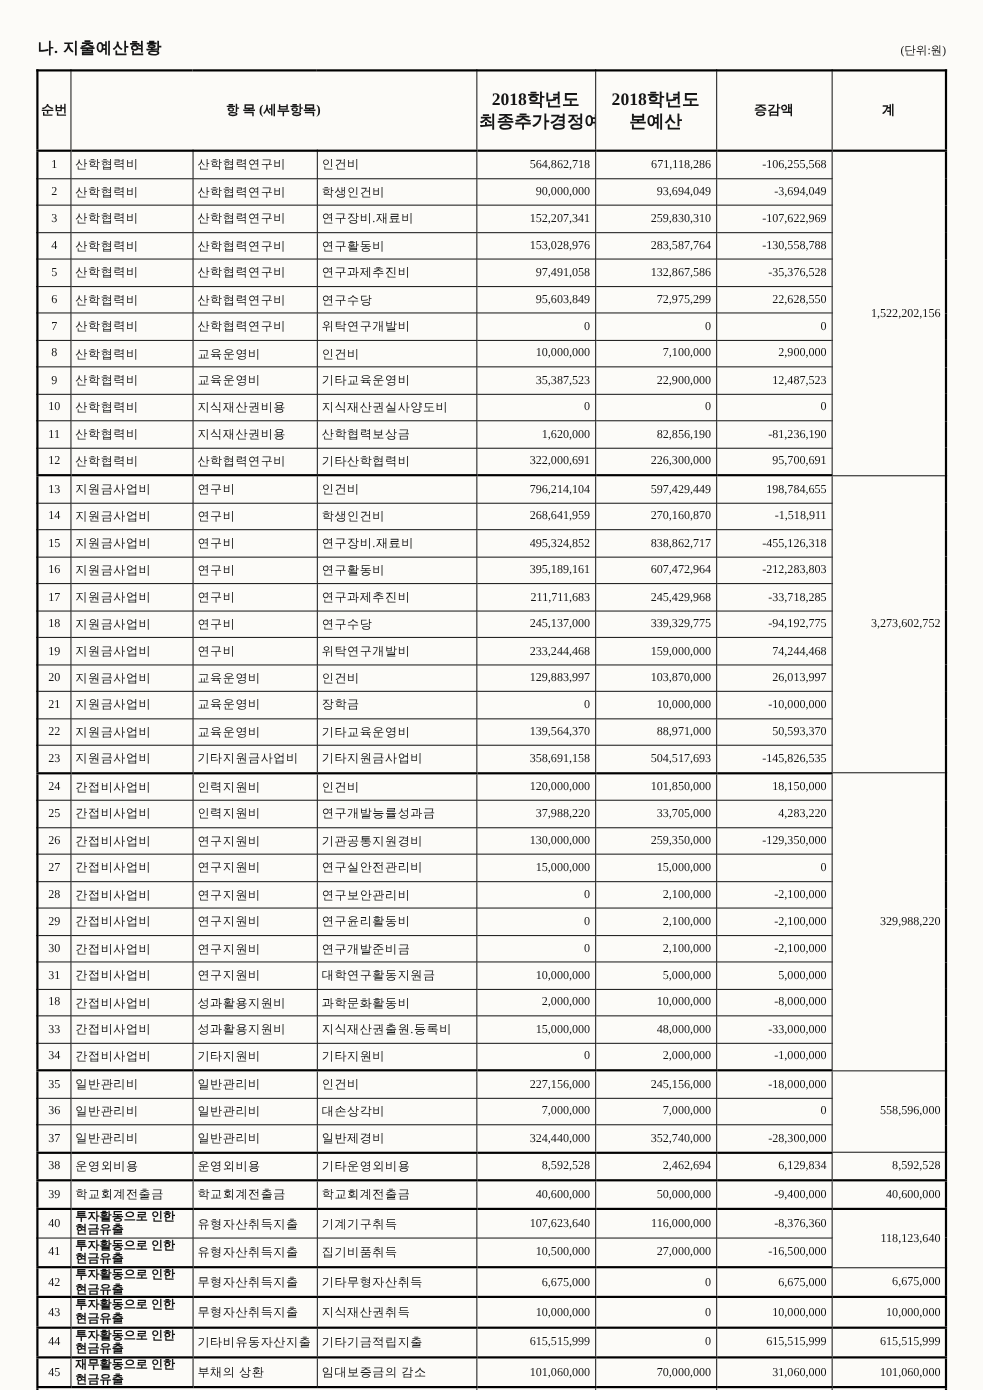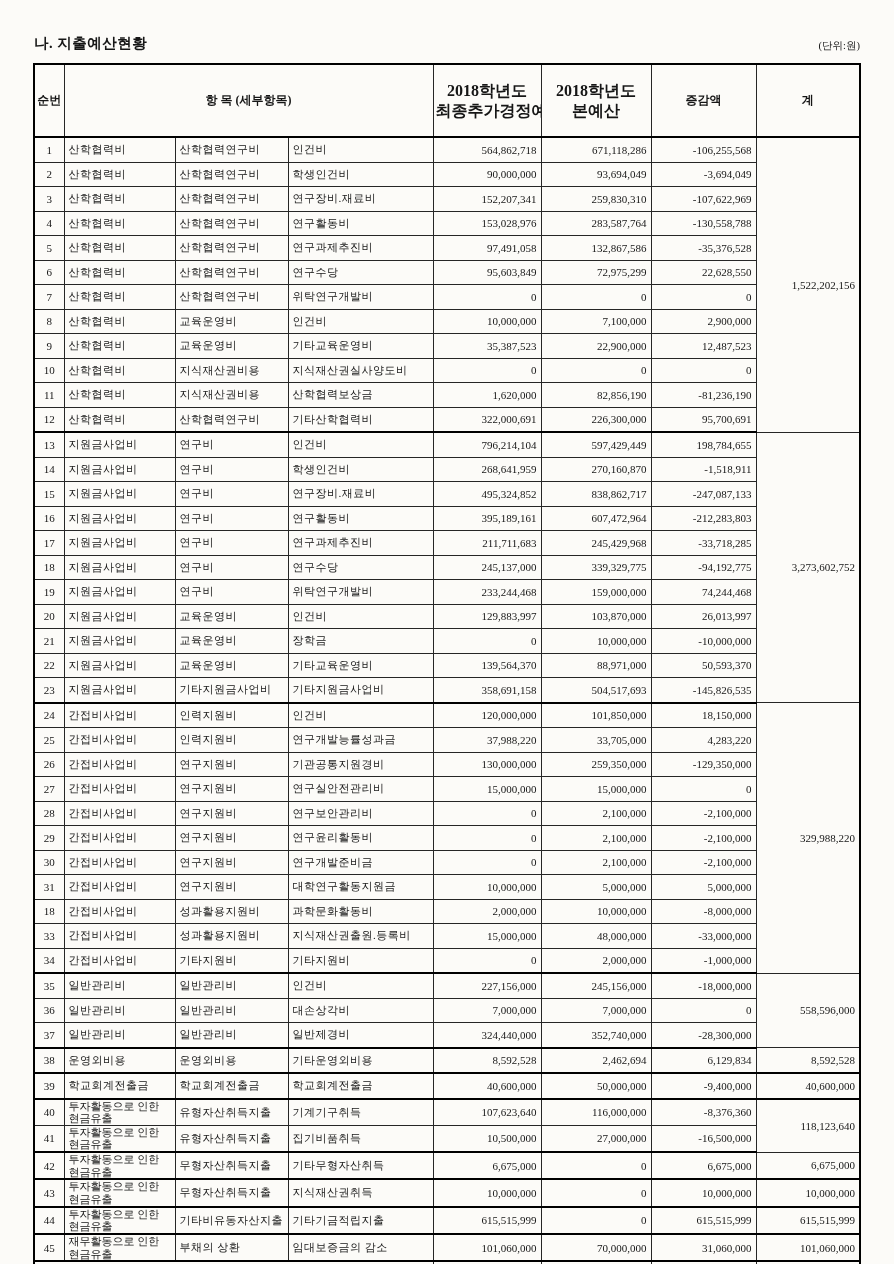--- a/index.html
+++ b/index.html
@@ -39,20 +39,21 @@
     padding:14px 2px;
   }
   .budget thead th .h2line { font-size:16px; line-height:1.25; font-weight:bold; }
   .budget tbody td { height:23.5px; font-size:11px; padding:0 4px; }
   td.c { text-align:center; }
   td.l { text-align:left; padding-left:6px; letter-spacing:0.5px; }
   td.r { text-align:right; padding-right:10px; font-size:11px; }
   td.small {
     font-size:8.5px; line-height:1.15; letter-spacing:0;
     white-space:pre-line;
+    font-weight:bold;
   }
   tr.group-end td { border-bottom:2px solid #000; }
   td.sum { vertical-align:middle;margin-top:47px; }
   .budget tfoot td {
     height:37px; font-weight:bold; font-size:11.5px;
     border-top:2px solid #000;
   }
   .footer-label { display:flex; justify-content:center; gap:58px; font-size:12.5px; }
   .footer-label span { font-weight:bold; }
   .budget tfoot td.r { text-align:right; padding-right:10px; }
@@ -221,21 +222,21 @@
         <td class="r">270,160,870</td>
         <td class="r">-1,518,911</td>
       </tr>
       <tr>
         <td class="c">15</td>
         <td class="l">지원금사업비</td>
         <td class="l">연구비</td>
         <td class="l">연구장비.재료비</td>
         <td class="r">495,324,852</td>
         <td class="r">838,862,717</td>
-        <td class="r">-247,087,133</td>
+        <td class="r">-455,126,318</td>
       </tr>
       <tr>
         <td class="c">16</td>
         <td class="l">지원금사업비</td>
         <td class="l">연구비</td>
         <td class="l">연구활동비</td>
         <td class="r">395,189,161</td>
         <td class="r">607,472,964</td>
         <td class="r">-212,283,803</td>
       </tr>

